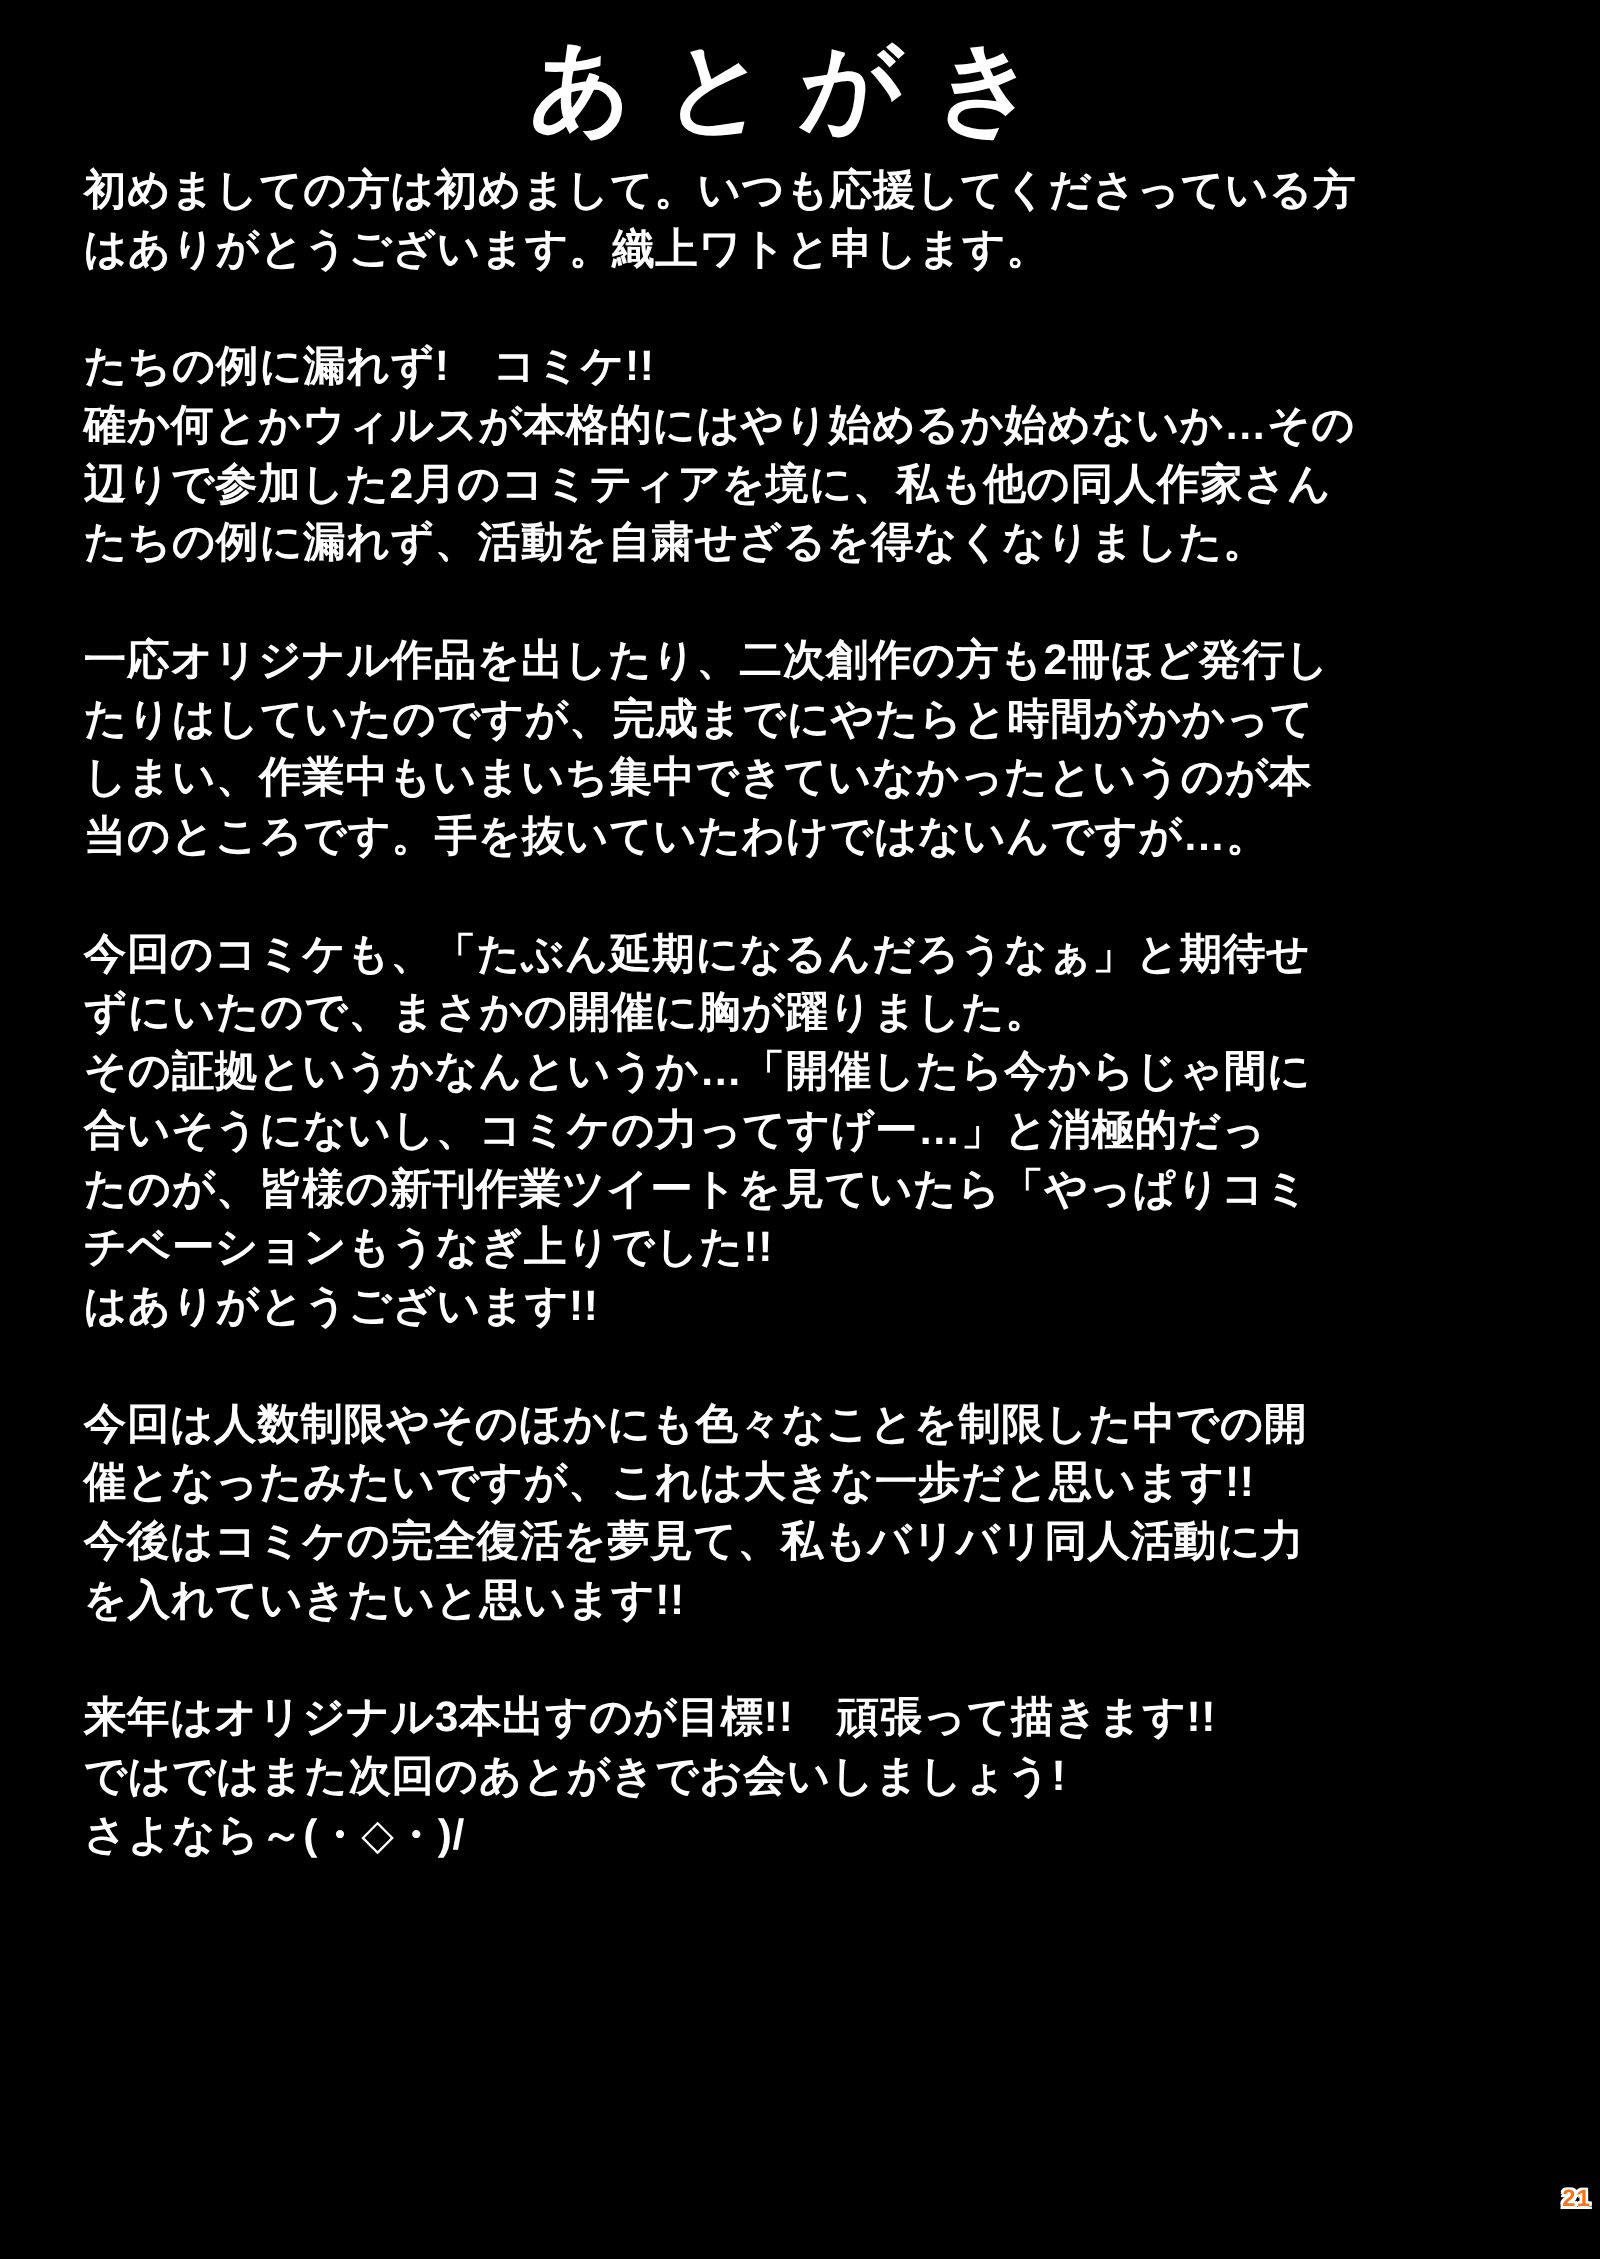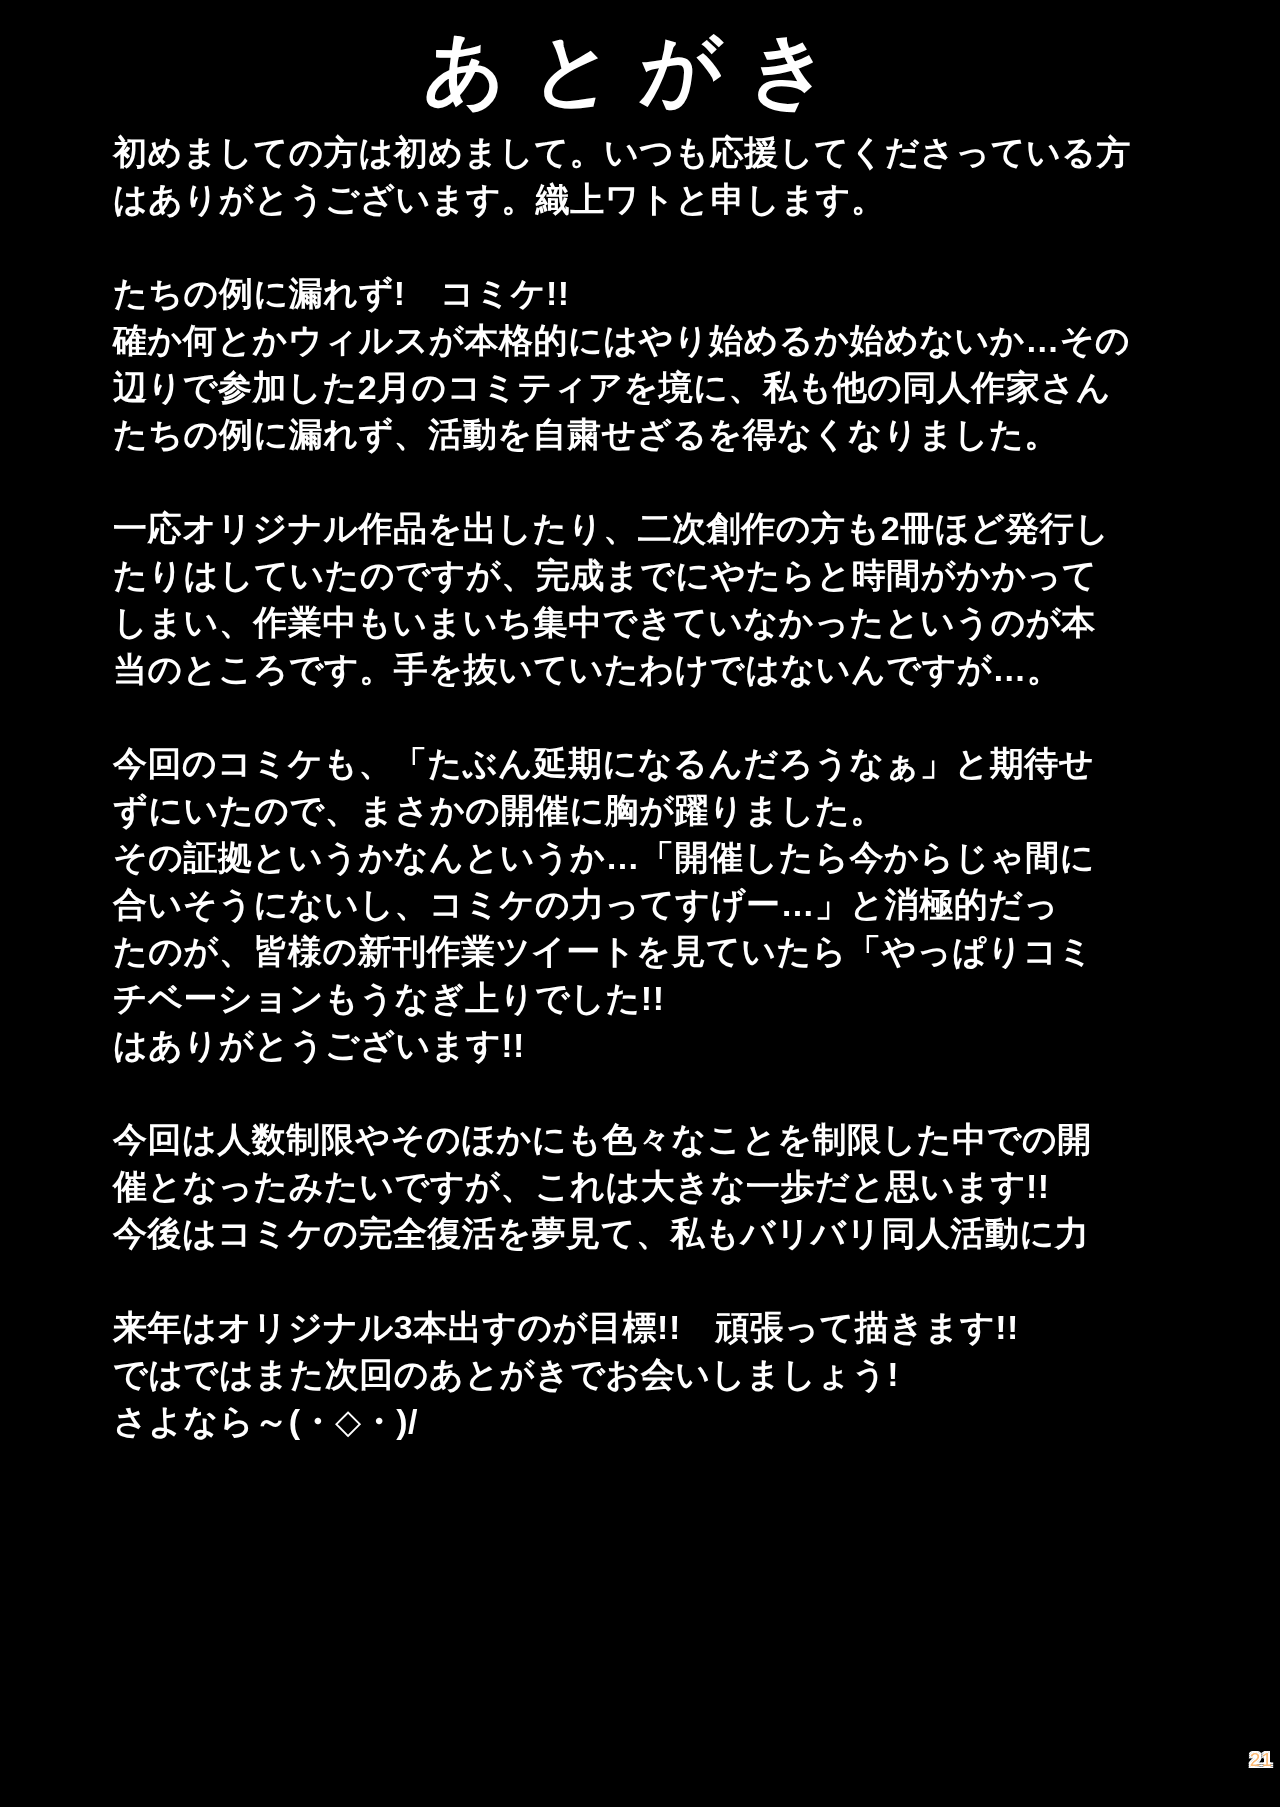--- a/index.html
+++ b/index.html
@@ -26,41 +26,41 @@
     font-size: 80px;
     font-weight: 700;
     letter-spacing: 26px;
     color: #ffffff;
     line-height: 95px;
     
     transform: skewX(-2deg);
   }
   .body-text {
     margin-top: 12px;
-    margin-left: 113px;
+    margin-left: 67px;
     margin-right: 90px;
   }
   .paragraph {
     margin-bottom: 47px;
   }
   .line {
     font-size: 34px;
     font-weight: 700;
     line-height: 47px;
     letter-spacing: 0.5px;
     white-space: pre;
     color: #ffffff;
   }
   .page-number {
     position: absolute;
     right: 7px;
     bottom: 36px;
     font-size: 19px;
-    font-weight: 400;
-    color: #fdba74;
+    font-weight: 700;
+    color: #f97316;
     letter-spacing: 1px;
     text-shadow:
       -2px -2px 0 #ffffff,  2px -2px 0 #ffffff,
       -2px  2px 0 #ffffff,  2px  2px 0 #ffffff,
       -2px  0   0 #ffffff,  2px  0   0 #ffffff,
        0   -2px 0 #ffffff,  0    2px 0 #ffffff;
   }
 </style>
 </head>
 <body>
@@ -91,20 +91,21 @@
         <div class="line">その証拠というかなんというか…「開催したら今からじゃ間に</div>
         <div class="line">合いそうにないし、コミケの力ってすげー…」と消極的だっ</div>
         <div class="line">たのが、皆様の新刊作業ツイートを見ていたら「やっぱりコミ</div>
         <div class="line">チベーションもうなぎ上りでした!!</div>
         <div class="line">はありがとうございます!!</div>
       </div>
       <div class="paragraph">
         <div class="line">今回は人数制限やそのほかにも色々なことを制限した中での開</div>
         <div class="line">催となったみたいですが、これは大きな一歩だと思います!!</div>
         <div class="line">今後はコミケの完全復活を夢見て、私もバリバリ同人活動に力</div>
+        <div class="line">を入れていきたいと思います!!</div>
       </div>
       <div class="paragraph">
         <div class="line">来年はオリジナル3本出すのが目標!!　頑張って描きます!!</div>
         <div class="line">ではではまた次回のあとがきでお会いしましょう!</div>
         <div class="line">さよなら～(・◇・)/</div>
       </div>
     </div>
 
   <div class="page-number">21</div>
 </div>

